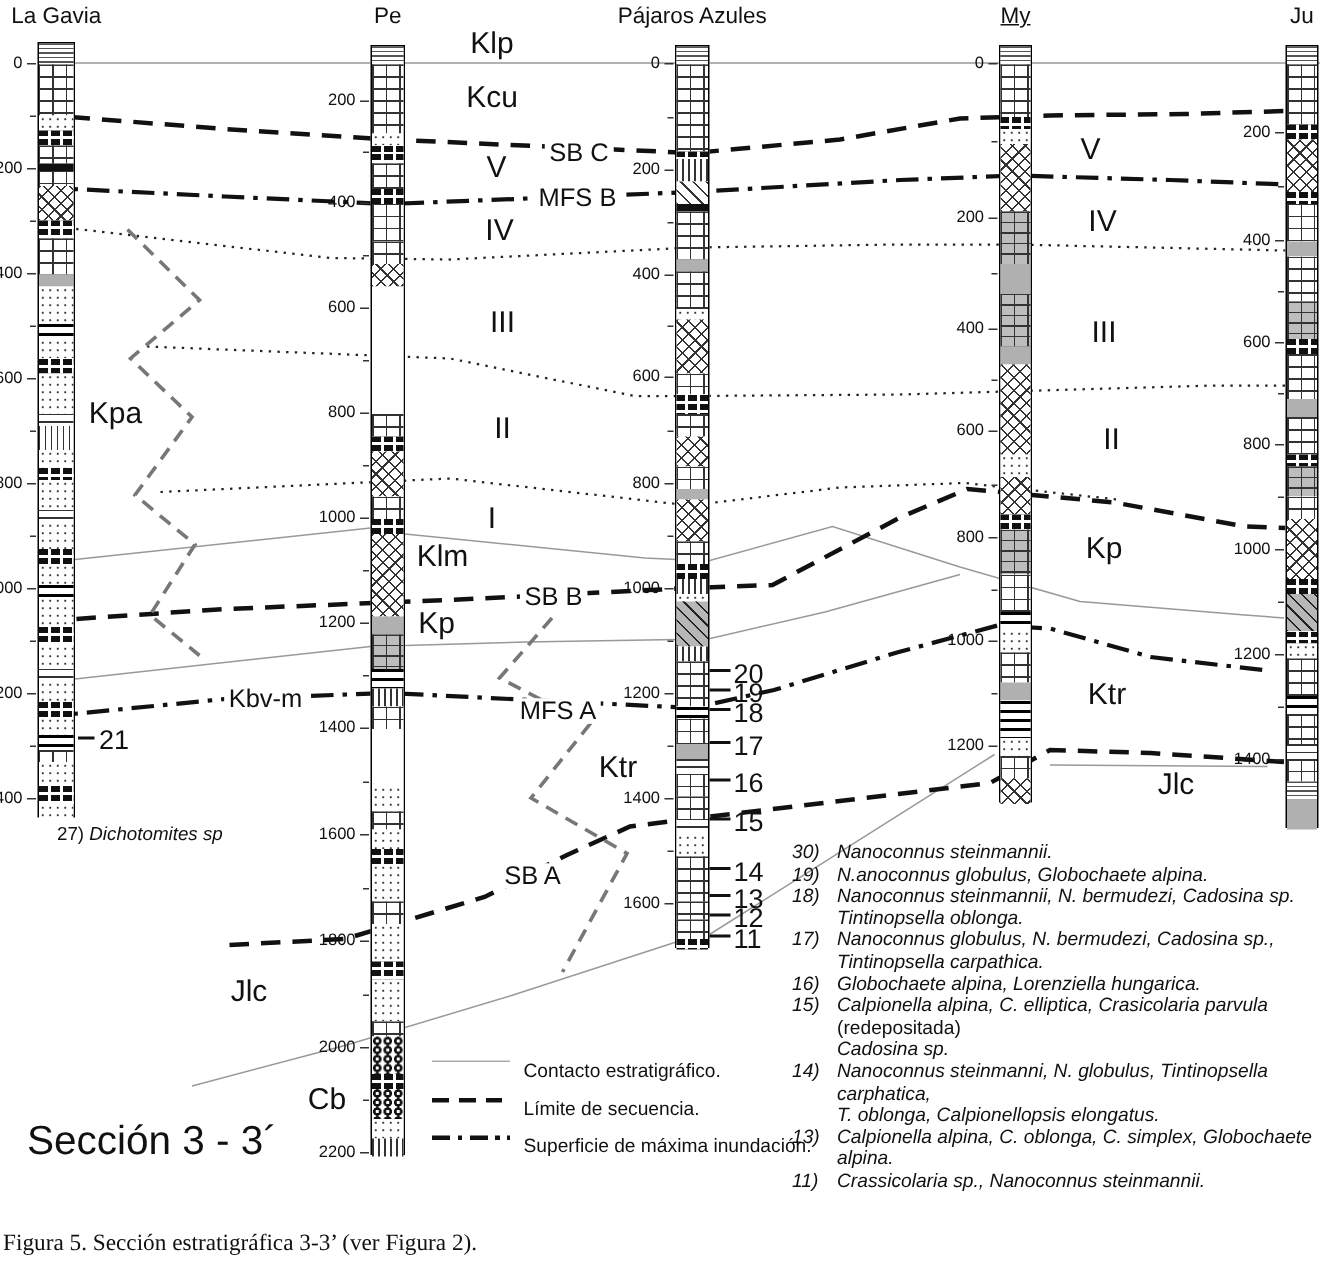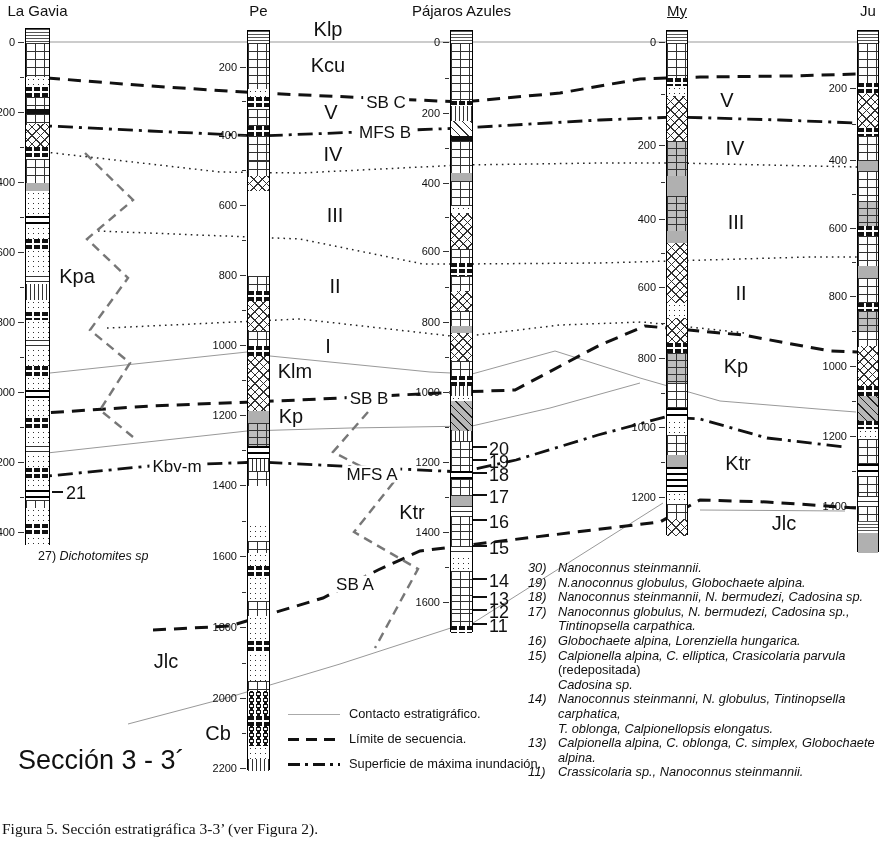--- a/index.html
+++ b/index.html
@@ -32,21 +32,21 @@
   .l-mfs{stroke:#111;stroke-width:2.8;stroke-dasharray:15 6 3 6;fill:none;}
   .l-dot{stroke:#222;stroke-width:1.5;stroke-dasharray:1.6 4.2;fill:none;}
   .l-fault{stroke:#777;stroke-width:2.4;stroke-dasharray:9 6;fill:none;}
   .l-solid{stroke:#111;stroke-width:1.6;fill:none;}
   .u-label{position:absolute;font-size:20px;white-space:nowrap;transform:translate(-50%,-50%);background:#fff;padding:0 2px;line-height:1;}
   .s-label{position:absolute;font-size:17px;white-space:nowrap;transform:translate(-50%,-50%);background:#fff;padding:0 3px;line-height:1;}
   .f-tick{position:absolute;height:1.5px;background:#111;}
   .f-label{position:absolute;font-size:18px;line-height:1;}
   .note21{position:absolute;font-size:12.5px;white-space:nowrap;}
   .note21 i{font-style:italic;}
-  .legend-row{position:absolute;display:flex;align-items:center;}
+  .legend-row{position:absolute;display:flex;align-items:flex-start;}
   .sw{width:52px;margin-right:9px;flex:0 0 52px;}
   .sw-thin{height:1px;background:#aaa;}
   .sw-seq{height:3px;background:repeating-linear-gradient(90deg,#111 0 11px,transparent 11px 18px);}
   .sw-mfs{height:3px;background:repeating-linear-gradient(90deg,#111 0 12px,transparent 12px 17px,#111 17px 20px,transparent 20px 25px);}
   .sw-dot{height:2px;background:repeating-linear-gradient(90deg,#222 0 1.6px,transparent 1.6px 5.2px);}
   .legend-text{font-size:12.8px;line-height:1.15;}
   .species{position:absolute;font-size:12.8px;font-style:italic;line-height:14.6px;}
   .sp-row{display:flex;}
   .sp-num{flex:0 0 30px;}
   .sp-cont{padding-left:30px;}
@@ -446,20 +446,21 @@
         <div>Nanoconnus steinmannii.</div>
       </div>
       <div class="sp-row">
         <div class="sp-num">19)</div>
         <div>N.anoconnus globulus, Globochaete alpina.</div>
       </div>
       <div class="sp-row">
         <div class="sp-num">18)</div>
         <div>Nanoconnus steinmannii, N. bermudezi, Cadosina sp.</div>
       </div>
+      <div class="sp-cont">Tintinopsella oblonga.</div>
       <div class="sp-row">
         <div class="sp-num">17)</div>
         <div>Nanoconnus globulus, N. bermudezi, Cadosina sp.,</div>
       </div>
       <div class="sp-cont">Tintinopsella carpathica.</div>
       <div class="sp-row">
         <div class="sp-num">16)</div>
         <div>Globochaete alpina, Lorenziella hungarica.</div>
       </div>
       <div class="sp-row">

